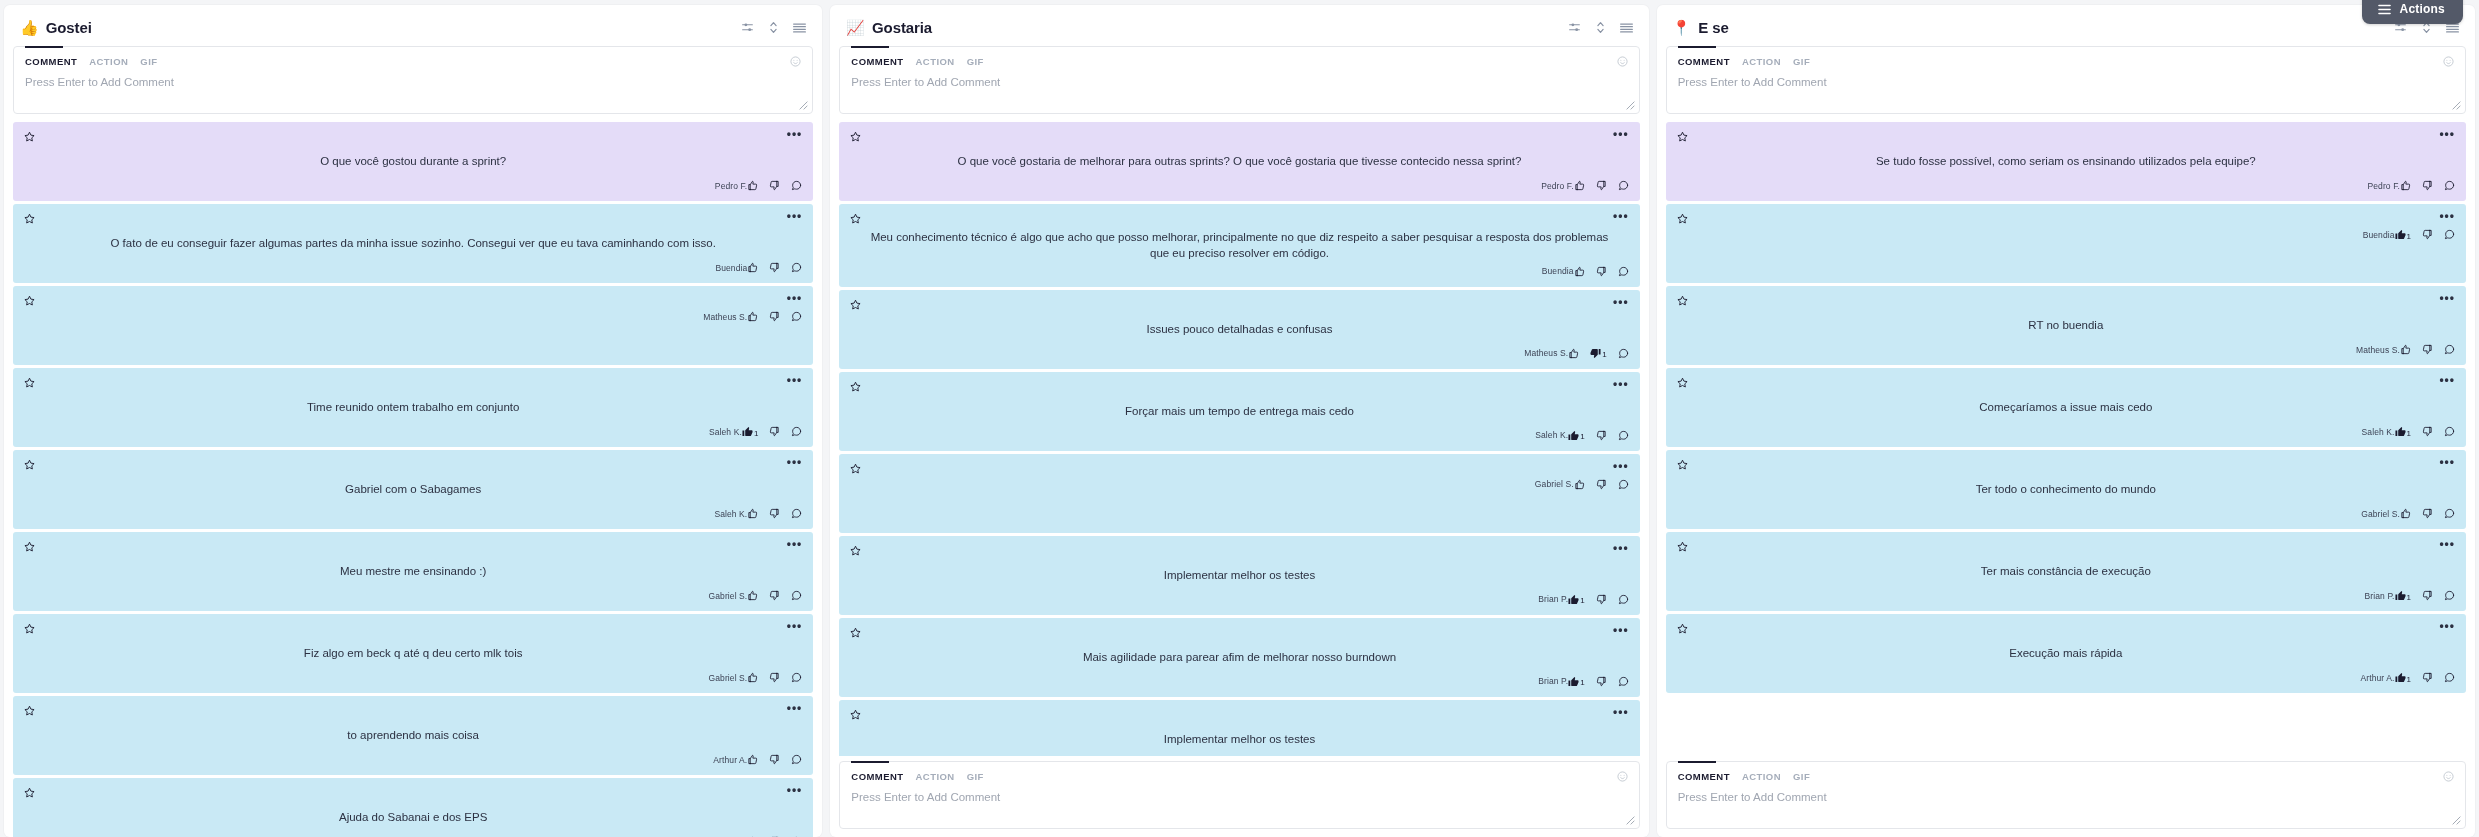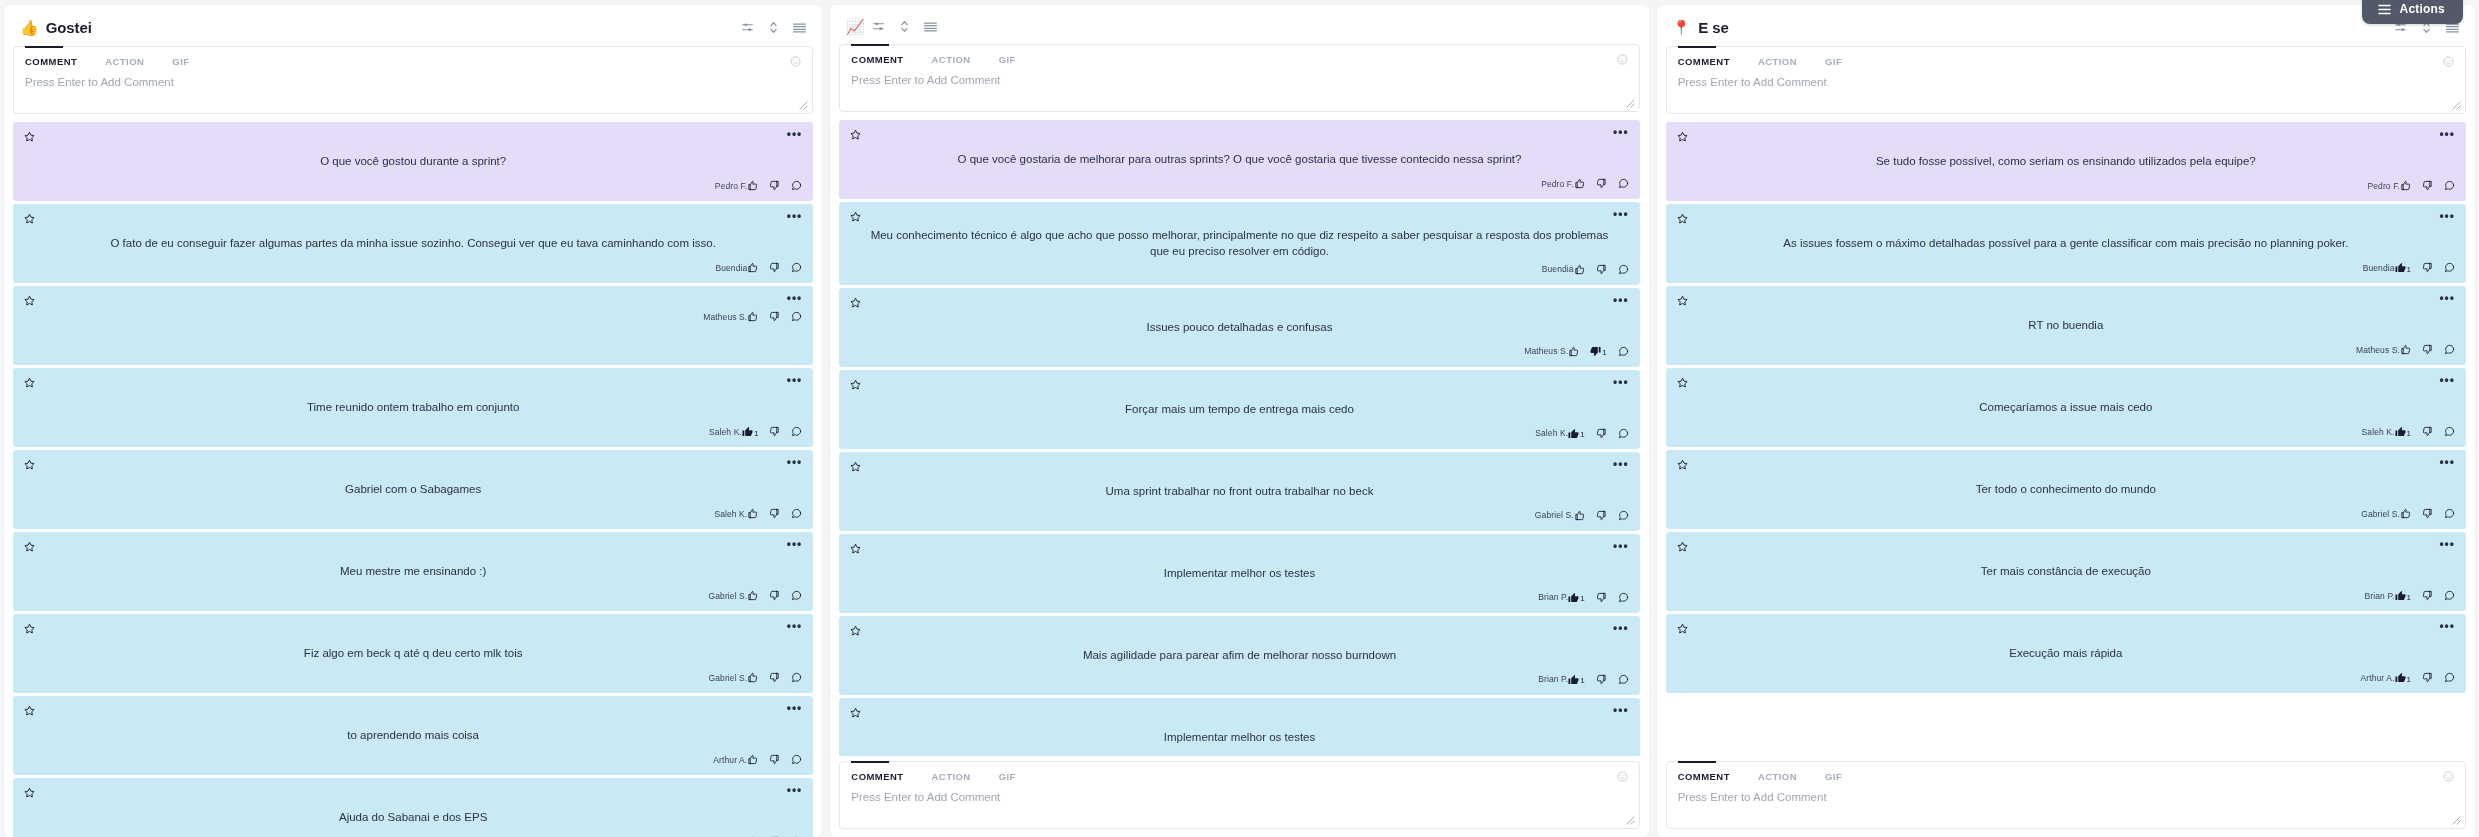--- a/index.html
+++ b/index.html
@@ -78,21 +78,21 @@
   .composer::before {
     content: "";
     position: absolute;
     top: -1px; left: 11px;
     width: 38px; height: 2px;
     background: #1b1b2f;
   }
   .composer-tabs {
     display: flex;
     align-items: flex-start;
-    gap: 28px;
+    gap: 12px;
     margin-bottom: 9px;
   }
   .composer-tab {
     font-size: 9.5px;
     letter-spacing: 0.45px;
     font-weight: bold;
     color: #a5adba;
     cursor: pointer;
   }
   .composer-tab.active { color: #1b1b2f; }
@@ -573,20 +573,21 @@
                 </svg>
               </span>
             </div>
           </div>
         </div>
       </div>
     </div>
     <div class="column">
       <div class="col-header">
         <span class="col-emoji">📈</span>
+        <span class="col-title">Gostaria</span>
         <div class="col-header-icons">
           <span class="hdr-icon">
             <svg width="13" height="13" viewBox="0 0 24 24" fill="none" stroke="currentColor" stroke-width="2" stroke-linecap="round">
               <line x1="3" y1="7" x2="21" y2="7"></line>
               <circle cx="9" cy="7" r="2.6" fill="currentColor" stroke="none"></circle>
               <line x1="3" y1="16" x2="21" y2="16"></line>
               <circle cx="16" cy="16" r="2.6" fill="currentColor" stroke="none"></circle>
             </svg>
           </span>
           <span class="hdr-icon">
@@ -762,21 +763,20 @@
         </div>
         <div class="card note">
           <div class="card-top">
             <span class="star-icon">
               <svg width="11" height="11" viewBox="0 0 24 24" fill="none" stroke="#1b1b2f" stroke-width="2" stroke-linejoin="round">
                 <polygon points="12,2.6 15.1,9 22,10 17,14.9 18.2,21.8 12,18.5 5.8,21.8 7,14.9 2,10 8.9,9"></polygon>
               </svg>
             </span>
             <span class="more-icon">•••</span>
           </div>
-          <div class="card-text">Uma sprint trabalhar no front outra trabalhar no beck</div>
           <div class="card-bottom">
             <span class="card-author">Gabriel S.</span>
             <div class="card-actions">
               <span class="act">
                 <svg width="11" height="11" viewBox="0 0 24 24" fill="none" stroke="#1b1b2f" stroke-width="1.9" stroke-linejoin="round" stroke-linecap="round">
                   <path d="M7 21V10l5-7.2c.9.1 1.6.9 1.5 1.8L12.8 9H19a2 2 0 0 1 2 2.3l-1.5 7.4A2.4 2.4 0 0 1 17.1 21H7z"></path>
                   <path d="M7 10H4v11h3"></path>
                 </svg>
               </span>
               <span class="act">
@@ -982,21 +982,20 @@
         </div>
         <div class="card note">
           <div class="card-top">
             <span class="star-icon">
               <svg width="11" height="11" viewBox="0 0 24 24" fill="none" stroke="#1b1b2f" stroke-width="2" stroke-linejoin="round">
                 <polygon points="12,2.6 15.1,9 22,10 17,14.9 18.2,21.8 12,18.5 5.8,21.8 7,14.9 2,10 8.9,9"></polygon>
               </svg>
             </span>
             <span class="more-icon">•••</span>
           </div>
-          <div class="card-text">As issues fossem o máximo detalhadas possível para a gente classificar com mais precisão no planning poker.</div>
           <div class="card-bottom">
             <span class="card-author">Buendia</span>
             <div class="card-actions">
               <span class="act">
                 <svg width="11" height="11" viewBox="0 0 24 24" fill="#1b1b2f">
                   <path d="M1 22h4V10H1v12zM23 11c0-1.1-.9-2-2-2h-6.3l.95-4.57.03-.32c0-.41-.17-.79-.44-1.06L14.17 2 7.6 8.59C7.22 8.95 7 9.45 7 10v10c0 1.1.9 2 2 2h9c.83 0 1.54-.5 1.84-1.22l3.02-7.05c.09-.23.14-.47.14-.73v-2z"></path>
                 </svg>
                 <span class="cnt">1</span>
               </span>
               <span class="act">

